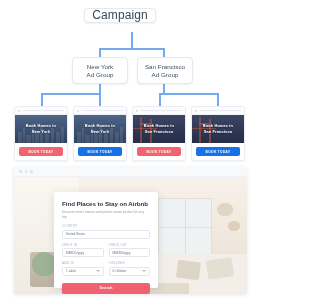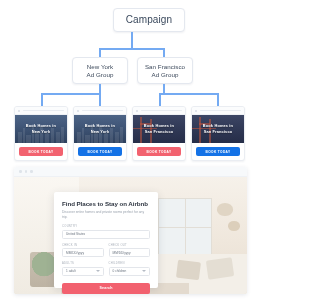--- a/index.html
+++ b/index.html
@@ -19,22 +19,22 @@
     background: #ffffff;
     border: 1px solid #e4e8ef;
     border-radius: 4px;
     box-shadow: 0 1px 2px rgba(40,60,90,.07);
     display: flex; align-items: center; justify-content: center;
     text-align: center;
     color: #3d4a5c;
     line-height: 1.25;
   }
   .node-campaign {
-    left: 113px; top: 8px; width: 72px; height: 24px;
-    font-size: 10px; letter-spacing: .1px; color: #39485c;
+    left: 84px; top: 8px; width: 72px; height: 15px;
+    font-size: 12px; letter-spacing: .1px; color: #39485c;
   }
   .node-group {
     top: 57px; width: 56px; height: 27px;
     font-size: 6.2px; letter-spacing: .05px;
   }
   .node-group.ny { left: 72px; }
   .node-group.sf { left: 137px; }
   .node-group span { display: block; }
 
   

